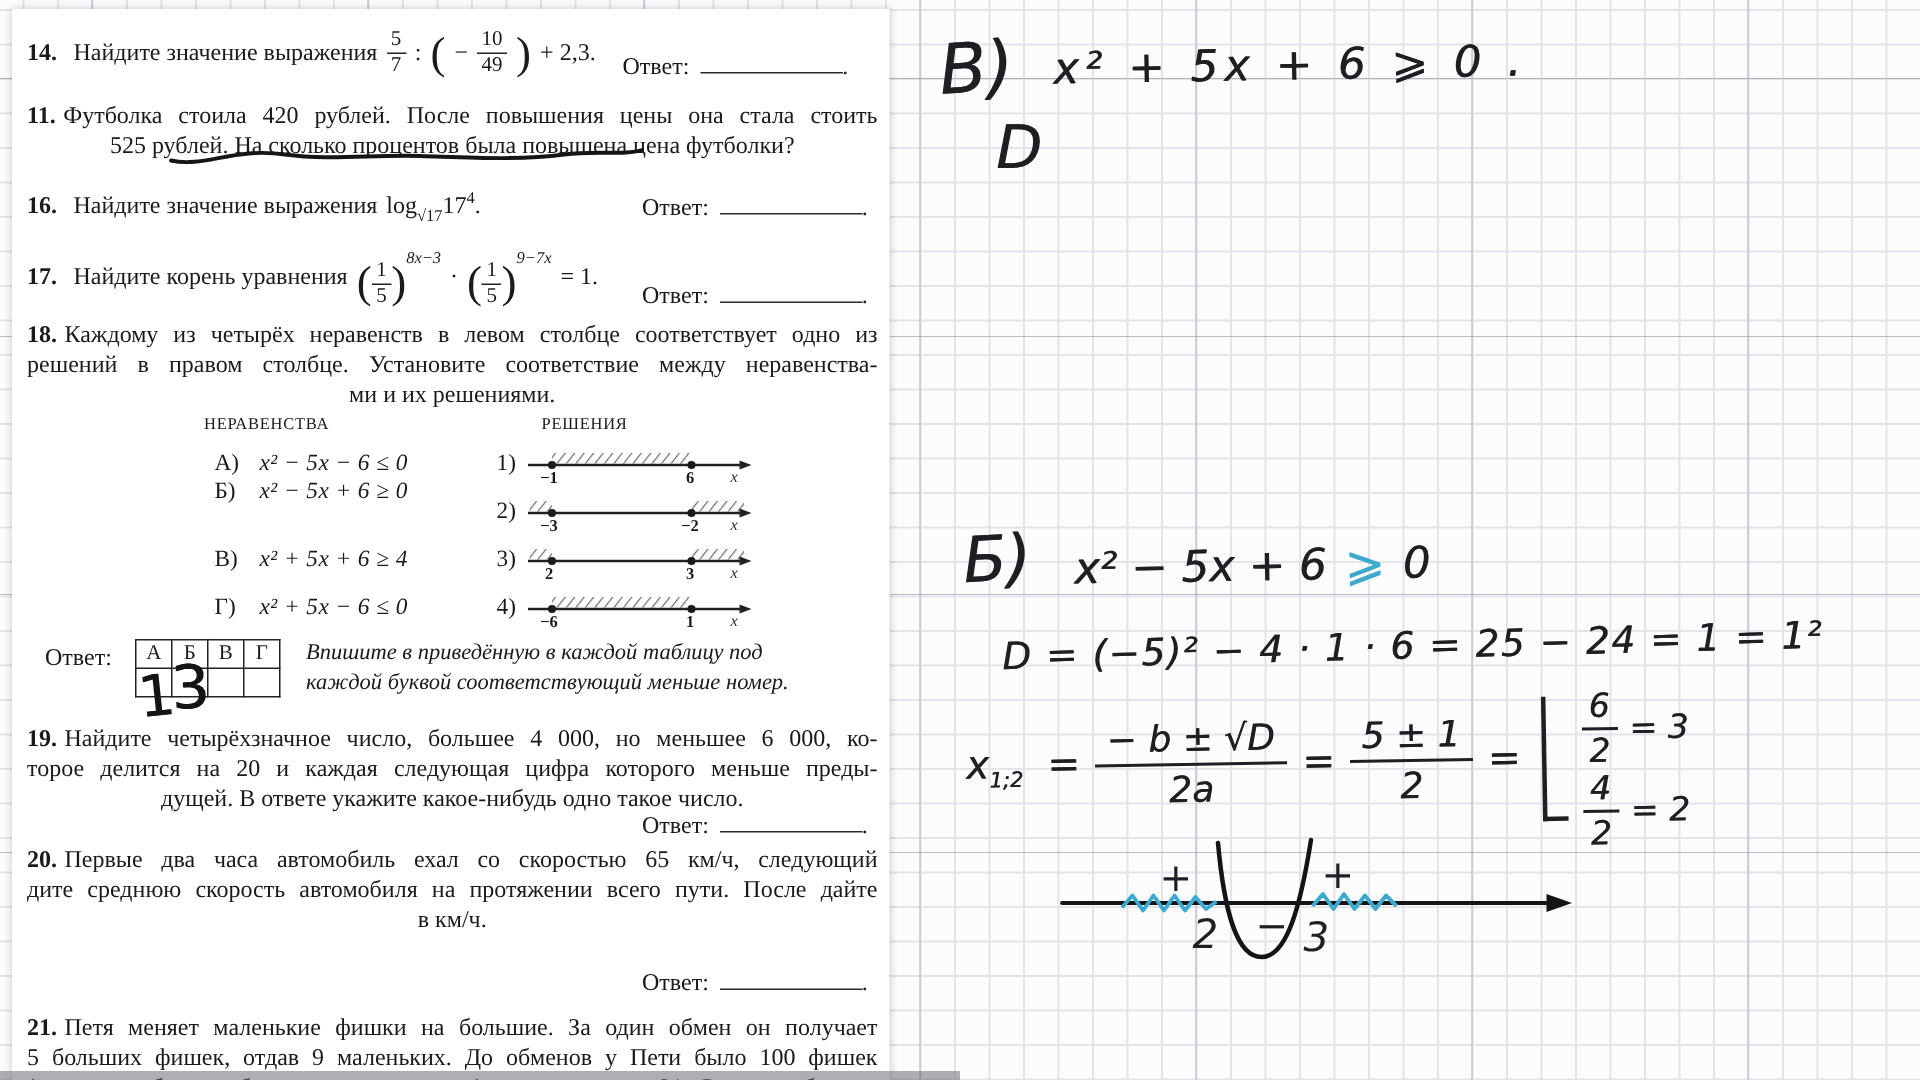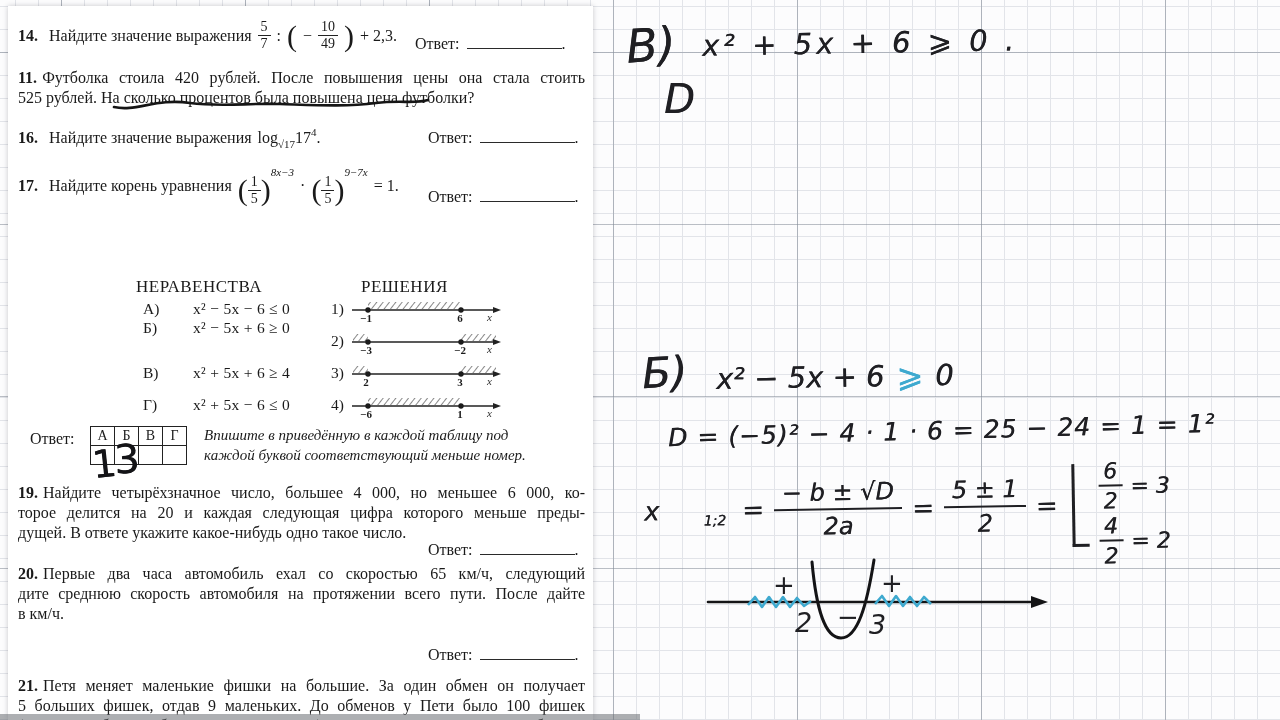--- a/index.html
+++ b/index.html
@@ -17,39 +17,39 @@
   }
   
   .page{
     position:absolute;left:8px;top:6px;width:585px;height:714px;
     background:#ffffff;box-shadow:0 0 5px rgba(40,40,50,.25);
     color:#1a1a1a;
   }
   .page-bottom-shadow{position:absolute;left:0px;top:714px;width:640px;height:6px;background:#6a6d72;opacity:.55;}
   .prob{position:absolute;left:10px;width:567px;font-size:16px;line-height:20px;}
   .jl{text-align:justify;text-align-last:justify;}
-  .jl-end{text-align:left;text-align-last:auto;}
+  .jl-end{text-align:center;text-align-last:auto;}
   .pnum{font-weight:bold;margin-right:5px;}
   .row{position:absolute;left:10px;display:flex;align-items:center;gap:6px;font-size:16px;white-space:nowrap;}
   .ansline{position:absolute;font-size:16px;white-space:nowrap;}
   .blank{display:inline-block;width:95px;border-bottom:1.4px solid #2a2a2a;height:13px;margin-left:7px;}
   
   .frac{display:inline-block;vertical-align:middle;text-align:center;font-size:14px;line-height:14px;}
   .fn{display:block;border-bottom:1px solid #222;padding:0 3px 1px;}
   .fd{display:block;padding-top:1px;}
   .bigp{font-size:30px;font-weight:400;vertical-align:middle;line-height:30px;font-family:"Liberation Serif",serif;}
   .mop{vertical-align:middle;}
   .pexp{font-size:11px;vertical-align:18px;font-style:italic;}
   .logbase{font-size:11px;vertical-align:-5px;}
   .suparg{font-size:11px;vertical-align:7px;}
   
-  .colhead{position:absolute;font-size:17px;letter-spacing:.5px;}
+  .colhead{position:absolute;font-size:11px;letter-spacing:.5px;}
   .ineqrow{position:absolute;left:135px;font-size:15.5px;white-space:nowrap;}
   .ineqlab{display:inline-block;width:30px;}
-  .ineqexpr{letter-spacing:.3px;margin-left:20px;}
+  .ineqexpr{font-style:italic;letter-spacing:.3px;}
   .solrow{position:absolute;left:323px;display:flex;align-items:center;gap:6px;font-size:15.5px;}
   .nl .ax{stroke:#222;stroke-width:1.6;}
   .nl .ah{fill:#222;}
   .nl circle{fill:#1b1b1b;}
   .nlb{font-family:"Liberation Serif",serif;font-weight:bold;font-size:11px;text-anchor:middle;fill:#1b1b1b;}
   .nlx{font-family:"Liberation Serif",serif;font-style:italic;font-size:11px;fill:#333;}
   .anst{position:absolute;left:82px;top:420px;border-collapse:collapse;}
   .anst td{border:1.4px solid #222;width:23px;height:18px;text-align:center;font-size:14px;padding:0;}
   .hw-digit{position:absolute;font-family:"DejaVu Sans",sans-serif;color:#141417;
     text-shadow:.6px 0 0 currentColor;z-index:3;}
@@ -61,21 +61,21 @@
   .teal{color:#3ea9cf;text-shadow:.5px 0 0 currentColor;}
   .hwfrac{display:inline-block;text-align:center;vertical-align:middle;}
   .hfn{display:block;border-bottom:2.4px solid #1f1f23;padding:0 8px 2px;}
   .hfd{display:block;padding-top:2px;}
   .hwrow{position:absolute;display:flex;align-items:center;gap:10px;font-family:"DejaVu Sans",sans-serif;
     font-style:italic;color:#1f1f23;text-shadow:.4px 0 0 currentColor;}
   .cbracket{width:14px;height:80px;border-left:3px solid #1f1f23;border-bottom:3px solid #1f1f23;margin-left:4px;}
   .cases{display:flex;flex-direction:column;justify-content:space-between;height:92px;font-size:22px;}
   .caserow{display:flex;align-items:center;gap:8px;}
   .cases .hfn{border-bottom-width:2px;padding:0 5px 1px;}
-  .subw{font-size:14px;vertical-align:-6px;padding-left:44px;}
+  .subw{font-size:14px;vertical-align:-6px;}
   .skt{font-family:"DejaVu Sans",sans-serif;font-style:italic;fill:#1f1f23;}
 </style>
 </head>
 <body>
 
 <svg width="0" height="0" style="position:absolute">
   <defs>
     <pattern id="hatch" patternUnits="userSpaceOnUse" width="5" height="8" patternTransform="rotate(38)">
       <line x1="0" y1="0" x2="0" y2="8" stroke="#6a6a6a" stroke-width="1.6"></line>
     </pattern>
@@ -135,20 +135,25 @@
     <span class="mop">·</span>
     <span>
       <span class="bigp">(</span><span class="frac"><span class="fn">1</span><span class="fd">5</span></span><span class="bigp">)</span><sup class="pexp">9−7x</sup>
     </span>
     <span>= 1.</span>
   </div>
   <div class="ansline" style="left:420px;top:182px;">
     <span>Ответ:</span><span class="blank"></span><span>.</span>
   </div>
 
+  <div class="prob" style="top:208px;">
+    <div class="jl"><b class="pnum">18.</b><span>Каждому из четырёх неравенств в левом столбце соответствует одно из</span></div>
+    <div class="jl">решений в правом столбце. Установите соответствие между неравенства-</div>
+    <div class="jl-end">ми и их решениями.</div>
+  </div>
 
   <span class="colhead" style="left:128px;top:271px;">НЕРАВЕНСТВА</span>
   <span class="colhead" style="left:353px;top:271px;">РЕШЕНИЯ</span>
 
   <div class="ineqrow" style="top:294px;"><span class="ineqlab">А)</span><span class="ineqexpr">x² − 5x − 6 ≤ 0</span></div>
   <div class="ineqrow" style="top:313px;"><span class="ineqlab">Б)</span><span class="ineqexpr">x² − 5x + 6 ≥ 0</span></div>
   <div class="ineqrow" style="top:358px;"><span class="ineqlab">В)</span><span class="ineqexpr">x² + 5x + 6 ≥ 4</span></div>
   <div class="ineqrow" style="top:390px;"><span class="ineqlab">Г)</span><span class="ineqexpr">x² + 5x − 6 ≤ 0</span></div>
 
   <div class="solrow" style="top:289px;">

